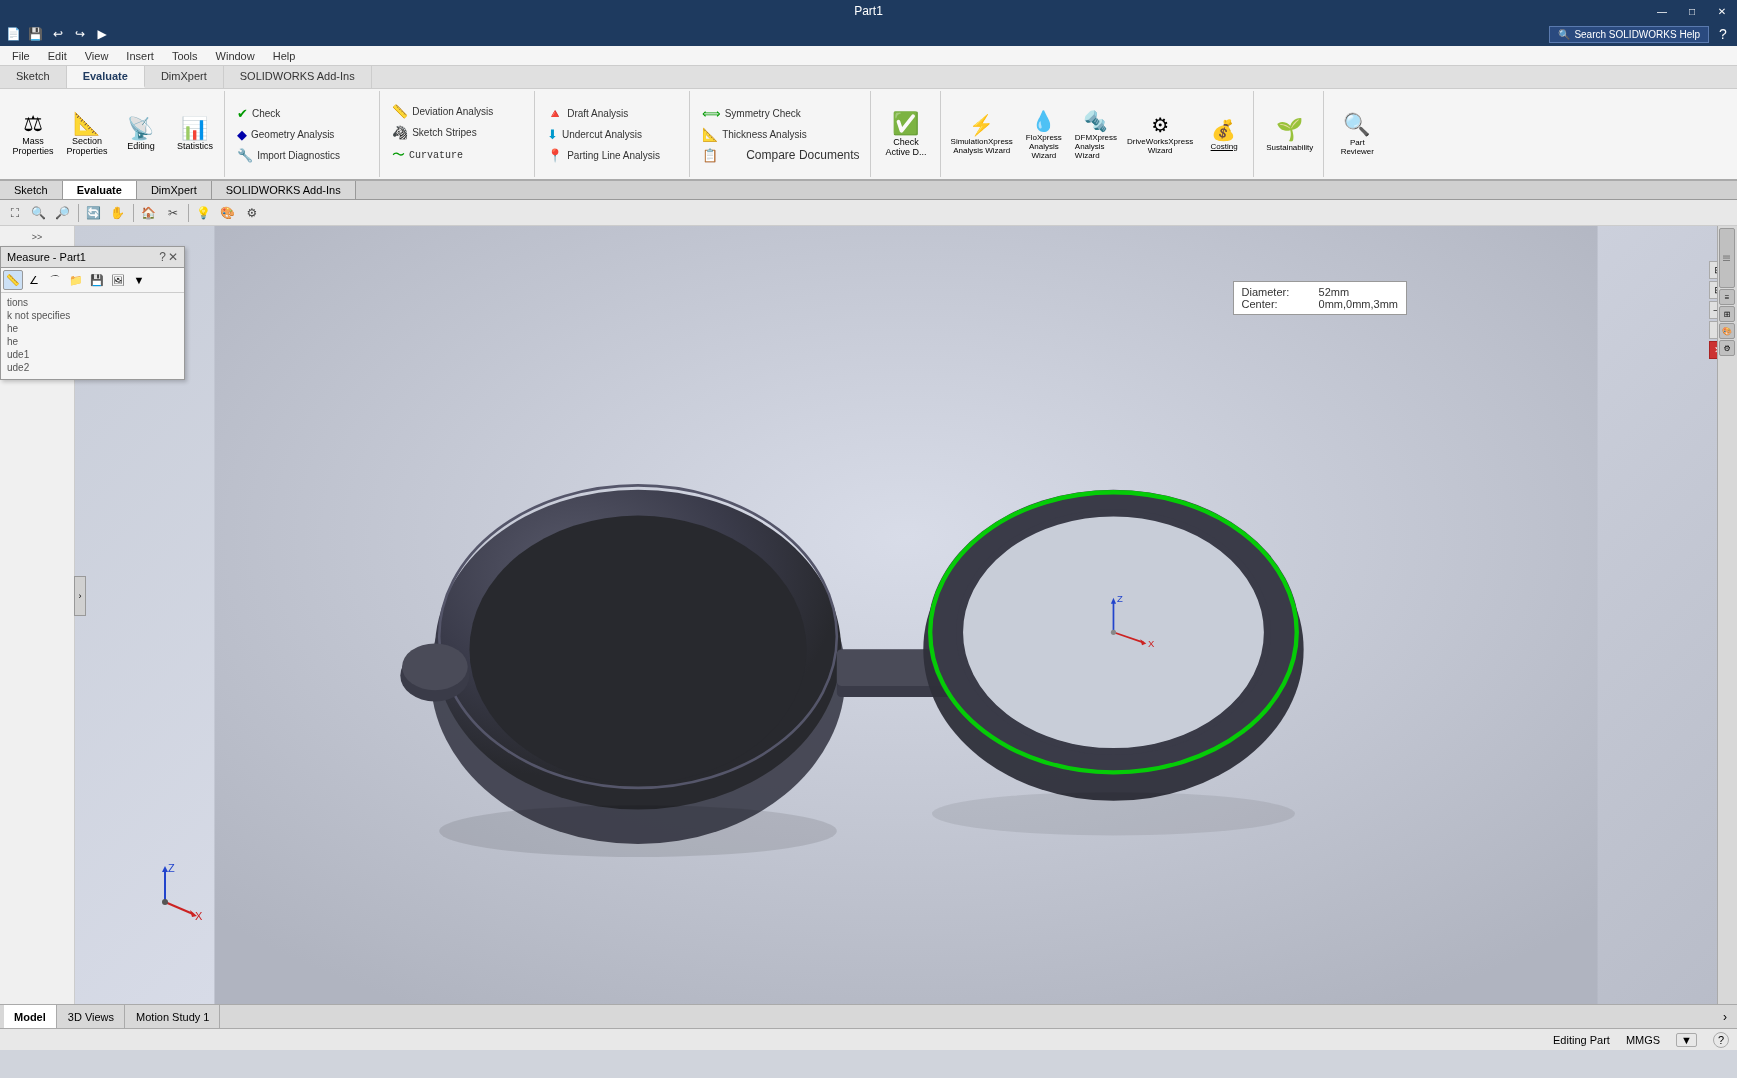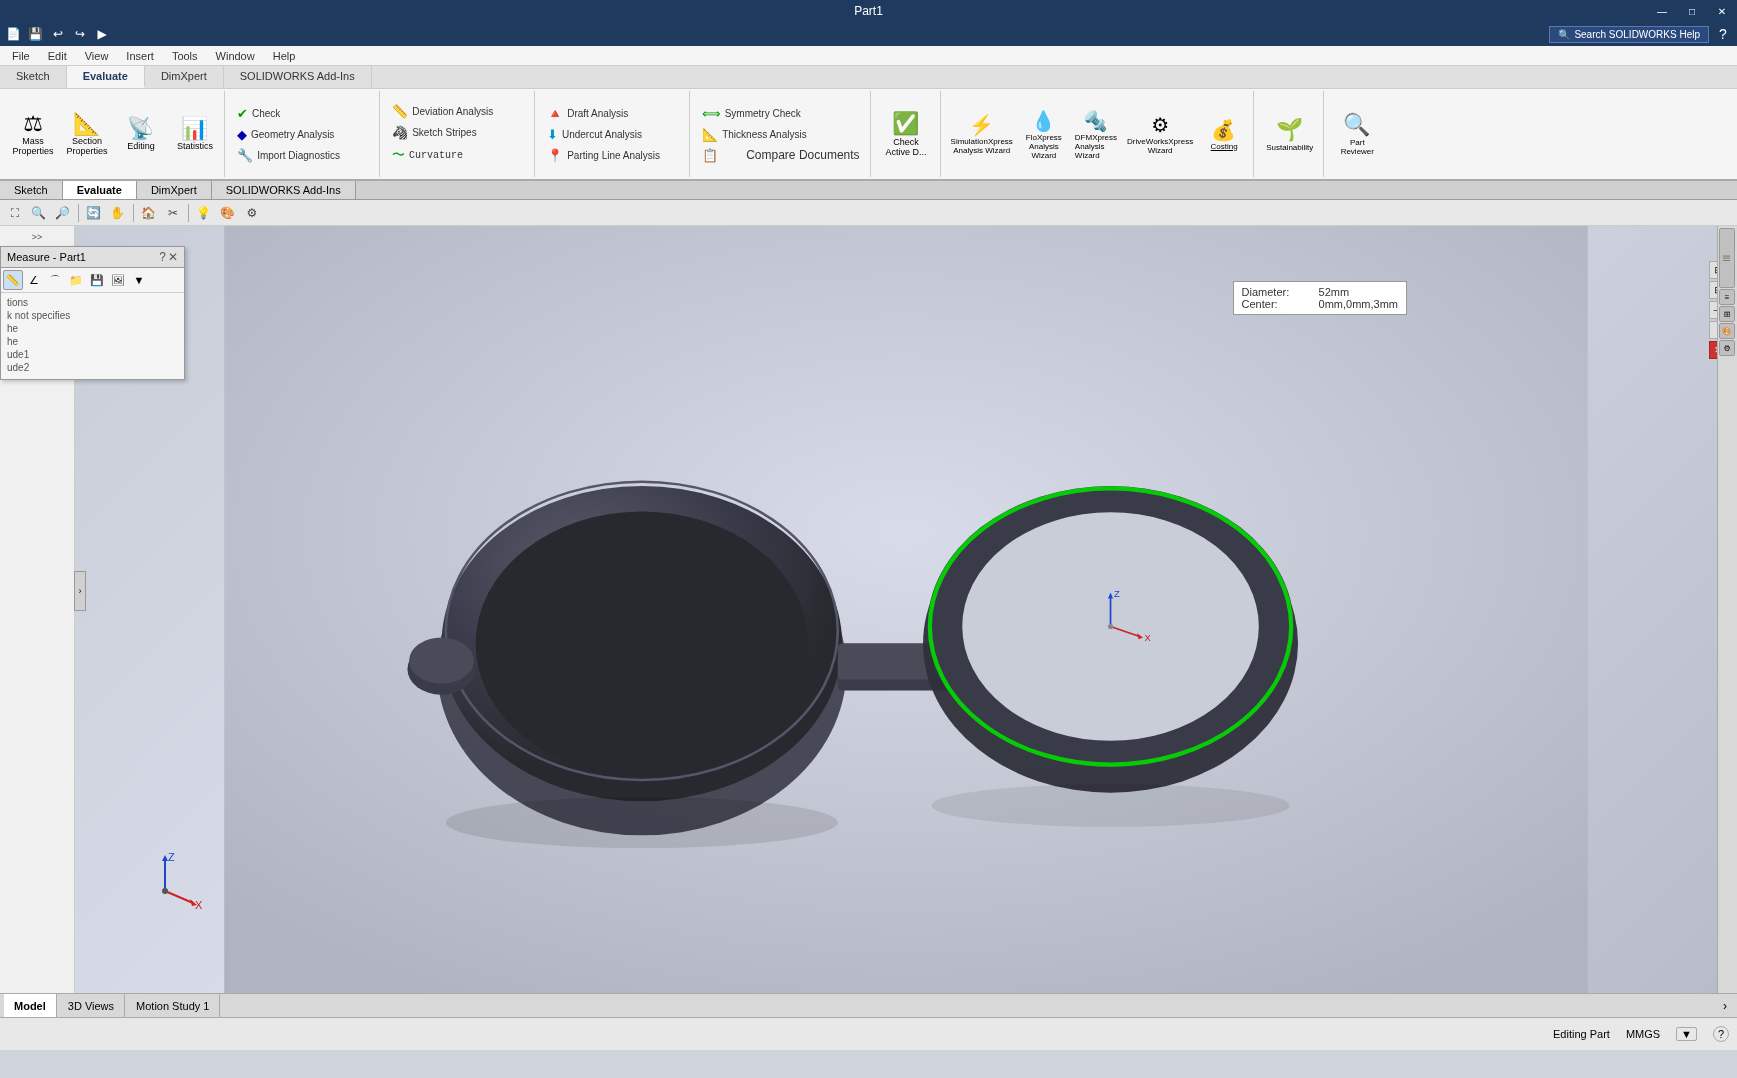--- a/index.html
+++ b/index.html
@@ -285,21 +285,21 @@
       display: flex;
       align-items: center;
     }
     .bottom-tab.active {
       background: white;
       font-weight: bold;
     }
 
     
     .status-bar {
-      height: 33px;
+      height: 22px;
       background: #e8e8e8;
       border-top: 1px solid #aaa;
       display: flex;
       align-items: center;
       justify-content: flex-end;
       padding: 0 8px;
       font-size: 11px;
       gap: 16px;
     }
   </style>

